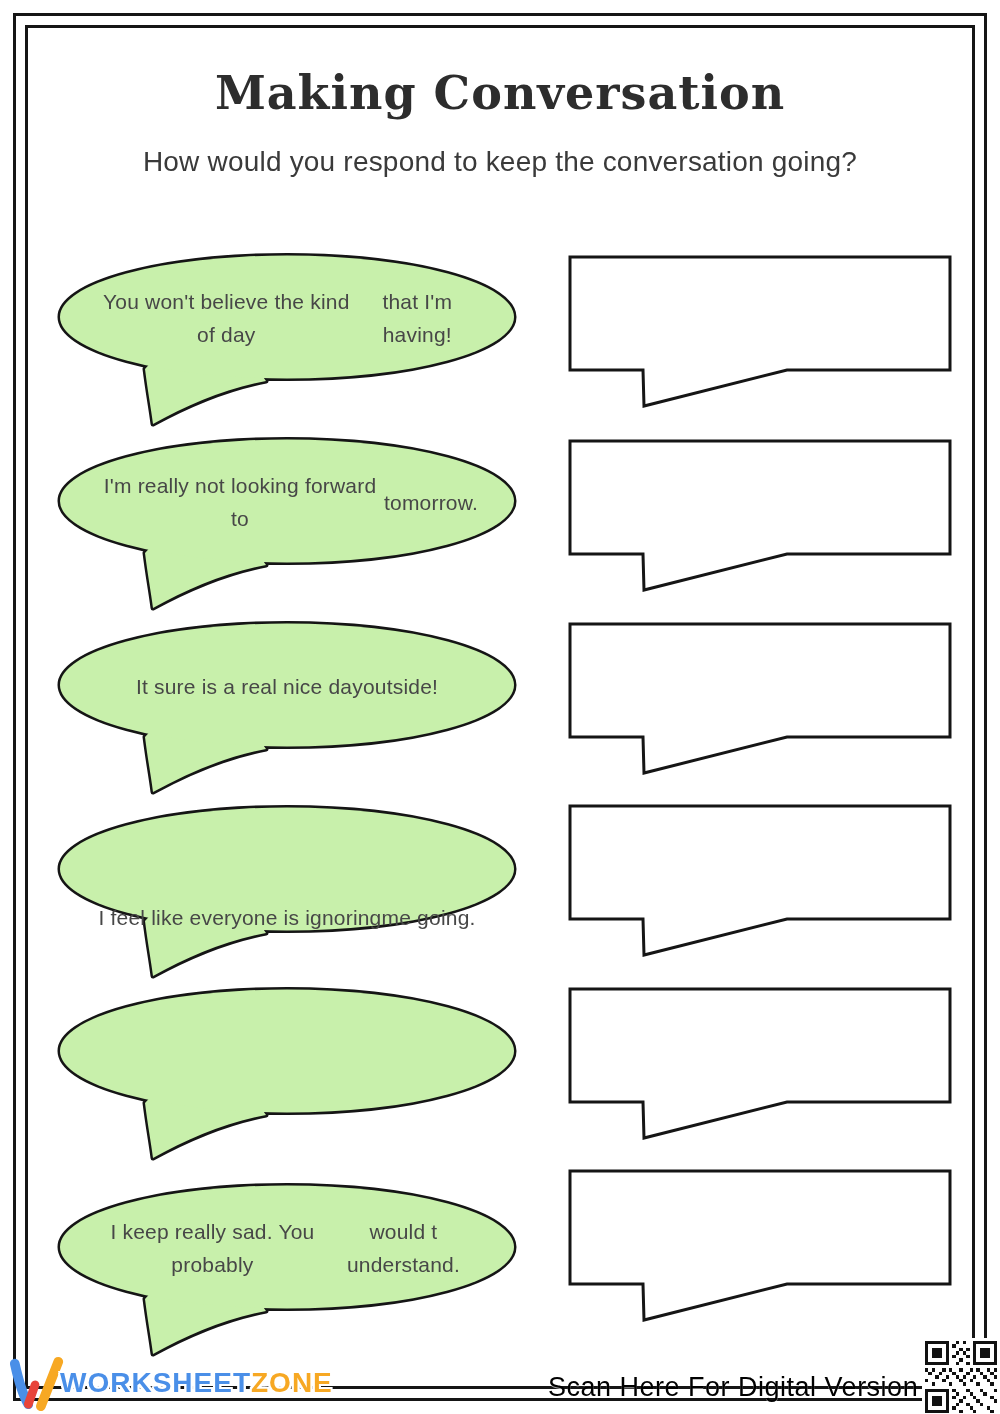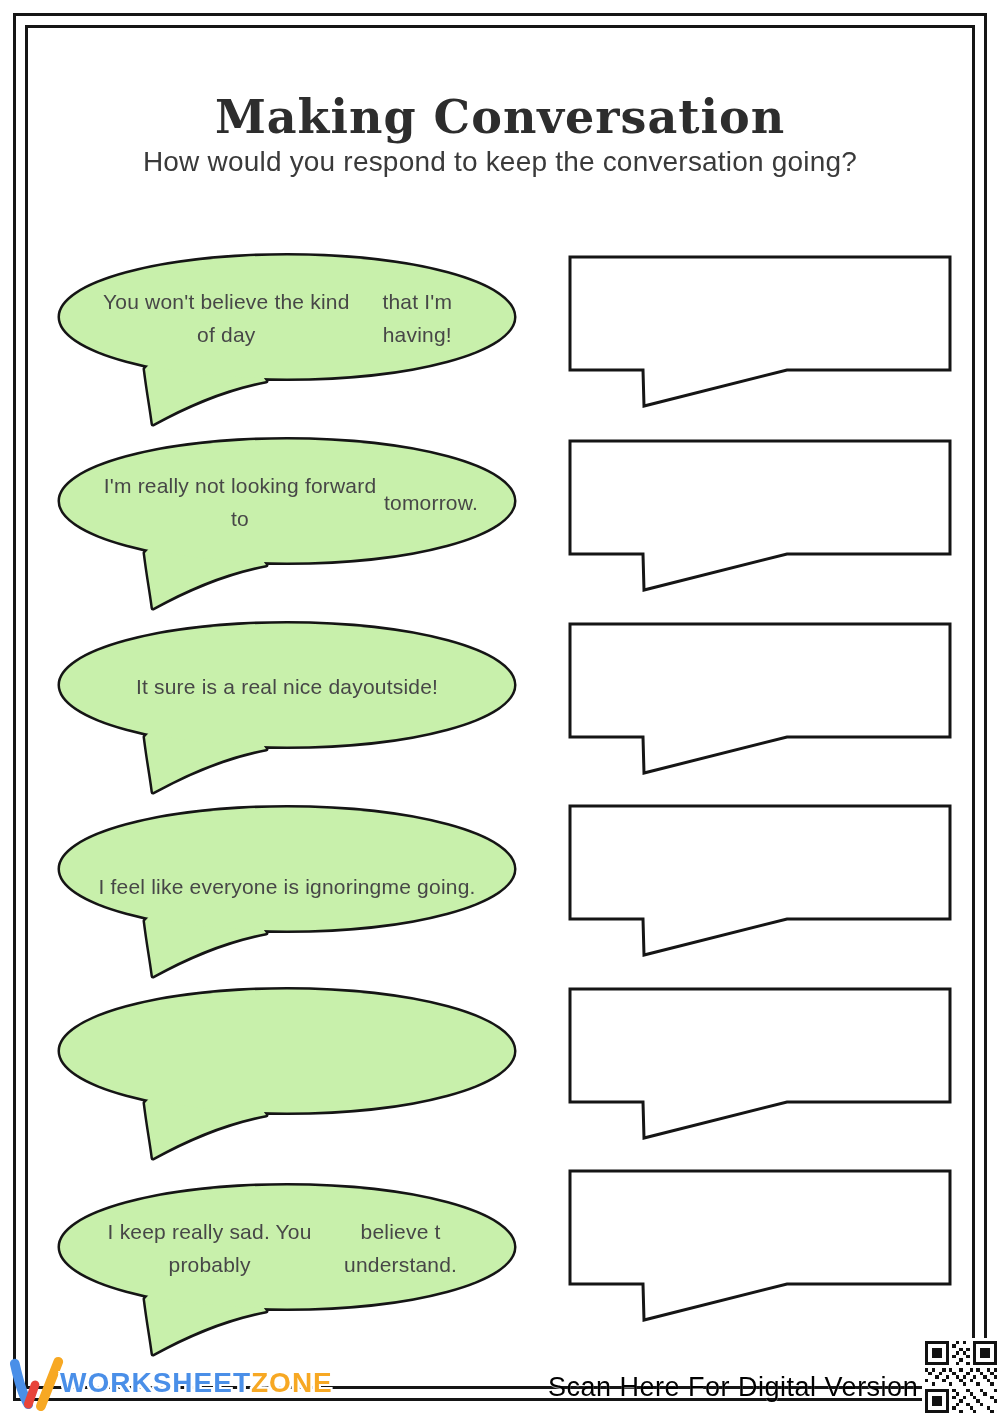--- a/index.html
+++ b/index.html
@@ -5,21 +5,21 @@
   html,body{margin:0;padding:0;background:#ffffff;}
   .page{
     position:relative;width:1000px;height:1414px;background:#ffffff;
     overflow:hidden;font-family:"Liberation Sans","DejaVu Sans",sans-serif;
   }
   .border-outer{position:absolute;inset:13px;border:3px solid #151515;z-index:1;}
   .border-inner{position:absolute;inset:25px;border:3px solid #151515;z-index:1;}
   .content{position:absolute;inset:0;z-index:2;}
 
   .title{
-    position:absolute;top:90px;left:0;width:100%;text-align:center;
+    position:absolute;top:66px;left:0;width:100%;text-align:center;
     font-family:"DejaVu Serif","Liberation Serif",serif;
     font-weight:700;font-size:46px;color:#2d2d2d;letter-spacing:1px;
   }
   .subtitle{
     position:absolute;top:146px;left:0;width:100%;text-align:center;
     font-size:28px;color:#3a3a3a;letter-spacing:0.2px;
   }
 
   .bubble-green{position:absolute;left:56px;width:462px;height:176px;}
   .bubble-white{position:absolute;left:568px;width:384px;height:154px;}
@@ -112,41 +112,41 @@
       <span>It sure is a real nice day</span>
       <span>outside!</span>
     </div>
     <svg class="bubble-white" style="top:622px">
         <use href="#white-bubble"></use>
       </svg>
 
     <svg class="bubble-green" style="top:805px">
         <use href="#green-bubble"></use>
       </svg>
-    <div class="bubble-text" style="top:841px">
+    <div class="bubble-text" style="top:872px">
       <span>I feel like everyone is ignoring</span>
       <span>me going.</span>
     </div>
     <svg class="bubble-white" style="top:804px">
         <use href="#white-bubble"></use>
       </svg>
 
     <svg class="bubble-green" style="top:987px">
         <use href="#green-bubble"></use>
       </svg>
     <svg class="bubble-white" style="top:987px">
         <use href="#white-bubble"></use>
       </svg>
 
     <svg class="bubble-green" style="top:1183px">
         <use href="#green-bubble"></use>
       </svg>
     <div class="bubble-text" style="top:1203px">
       <span>I keep really sad. You probably</span>
-      <span>believe t understand.</span>
+      <span>would t understand.</span>
     </div>
     <svg class="bubble-white" style="top:1169px">
         <use href="#white-bubble"></use>
       </svg>
   </div>
 
   <div class="footer-logo">
     <svg class="logo-mark" viewBox="0 0 60 60">
       <path d="M7 10 C11 28 15 42 21 52" stroke="#4a8fe8" stroke-width="10" stroke-linecap="round" fill="none"></path>
       <path d="M21 52 L28 32" stroke="#e8443a" stroke-width="9" stroke-linecap="round" fill="none"></path>

